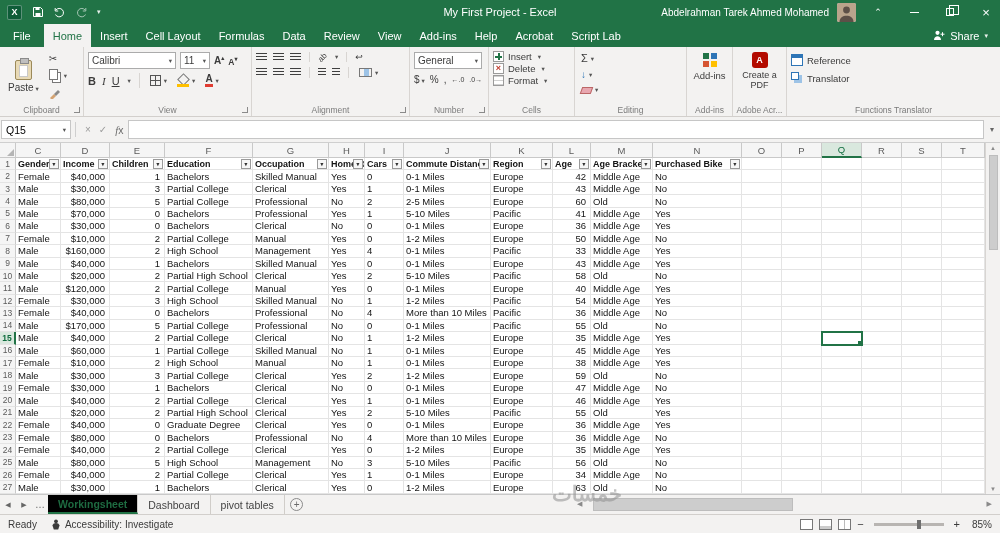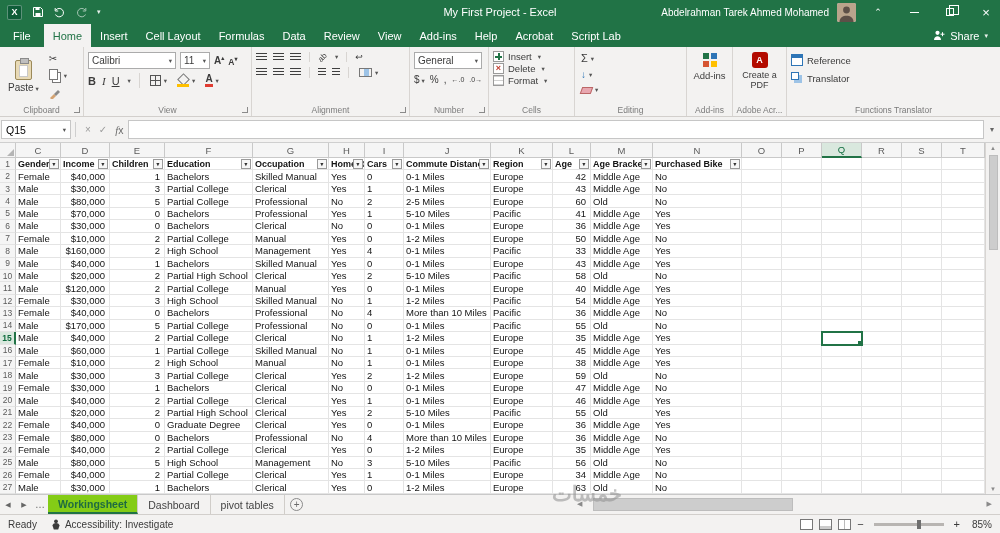--- a/index.html
+++ b/index.html
@@ -107,21 +107,21 @@
 .selcell{outline:2px solid #217346;outline-offset:-1px;z-index:2}
 .selcell::after{content:"";position:absolute;right:0;bottom:0;width:3px;height:3px;background:#217346}
 .vscroll{width:15px;background:#f3f2f1;border-left:1px solid #d8d5d2;display:flex;flex-direction:column;align-items:center;padding:2px 0;font-size:6px;color:#8a8a8a;flex:0 0 auto}
 .vthumb{width:9px;height:95px;background:#cdcdcd;border:1px solid #bdbdbd;margin-top:4px}
 .vsp{margin-top:auto}
 
 
 .tabstrip{height:20px;background:#f3f2f1;border-top:1px solid #c9c9c9;display:flex;align-items:stretch;font-size:10.5px;color:#444;flex:0 0 auto;position:relative}
 .tnav{width:16px;display:flex;align-items:center;justify-content:center;color:#666;font-size:7px}
 .stab{padding:0 10px;display:flex;align-items:center;border-right:1px solid #d0cdc9;white-space:nowrap}
-.stab.active{background:#84cc16;color:#1e6b41;font-weight:bold;border-bottom:2px solid #217346}
+.stab.active{background:#000000;color:#1e6b41;font-weight:bold;border-bottom:2px solid #217346}
 .addsheet{width:24px;display:flex;align-items:center;justify-content:center}
 .addsheet span{width:13px;height:13px;border:1px solid #8a8a8a;border-radius:50%;color:#6a6a6a;font-size:10px;line-height:11px;text-align:center}
 .hscroll{position:absolute;left:585px;right:18px;top:3px;bottom:3px}
 .hthumb{position:absolute;left:8px;top:0;bottom:0;width:200px;background:#cdcdcd;border:1px solid #bdbdbd}
 .harrow{position:absolute;top:2px;color:#8a8a8a;font-size:7px}
 
 
 .statusbar{height:19px;background:#f3f2f1;border-top:1px solid #d2cfcc;display:flex;align-items:center;font-size:10px;color:#3b3b3b;flex:0 0 auto}
 .sb-ready{padding:0 14px 0 8px}
 .sb-acc{display:flex;align-items:center;gap:4px}

